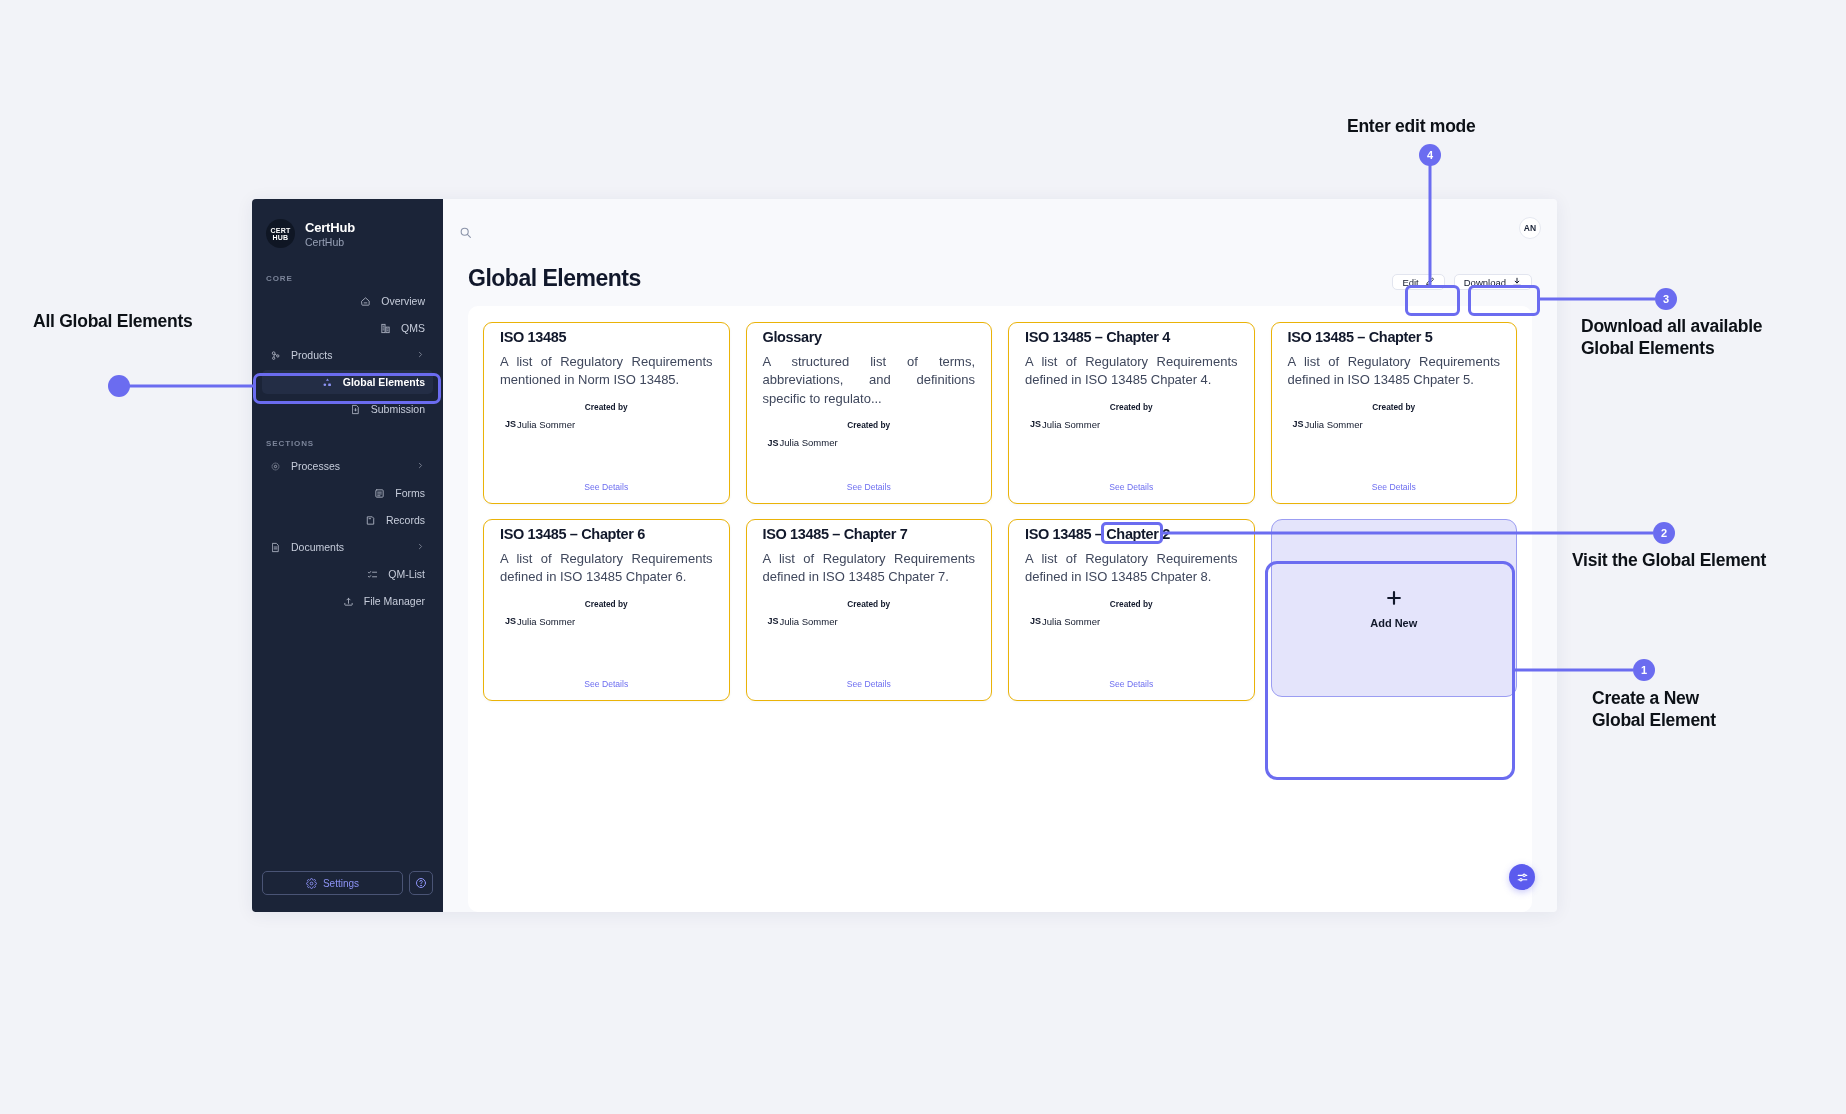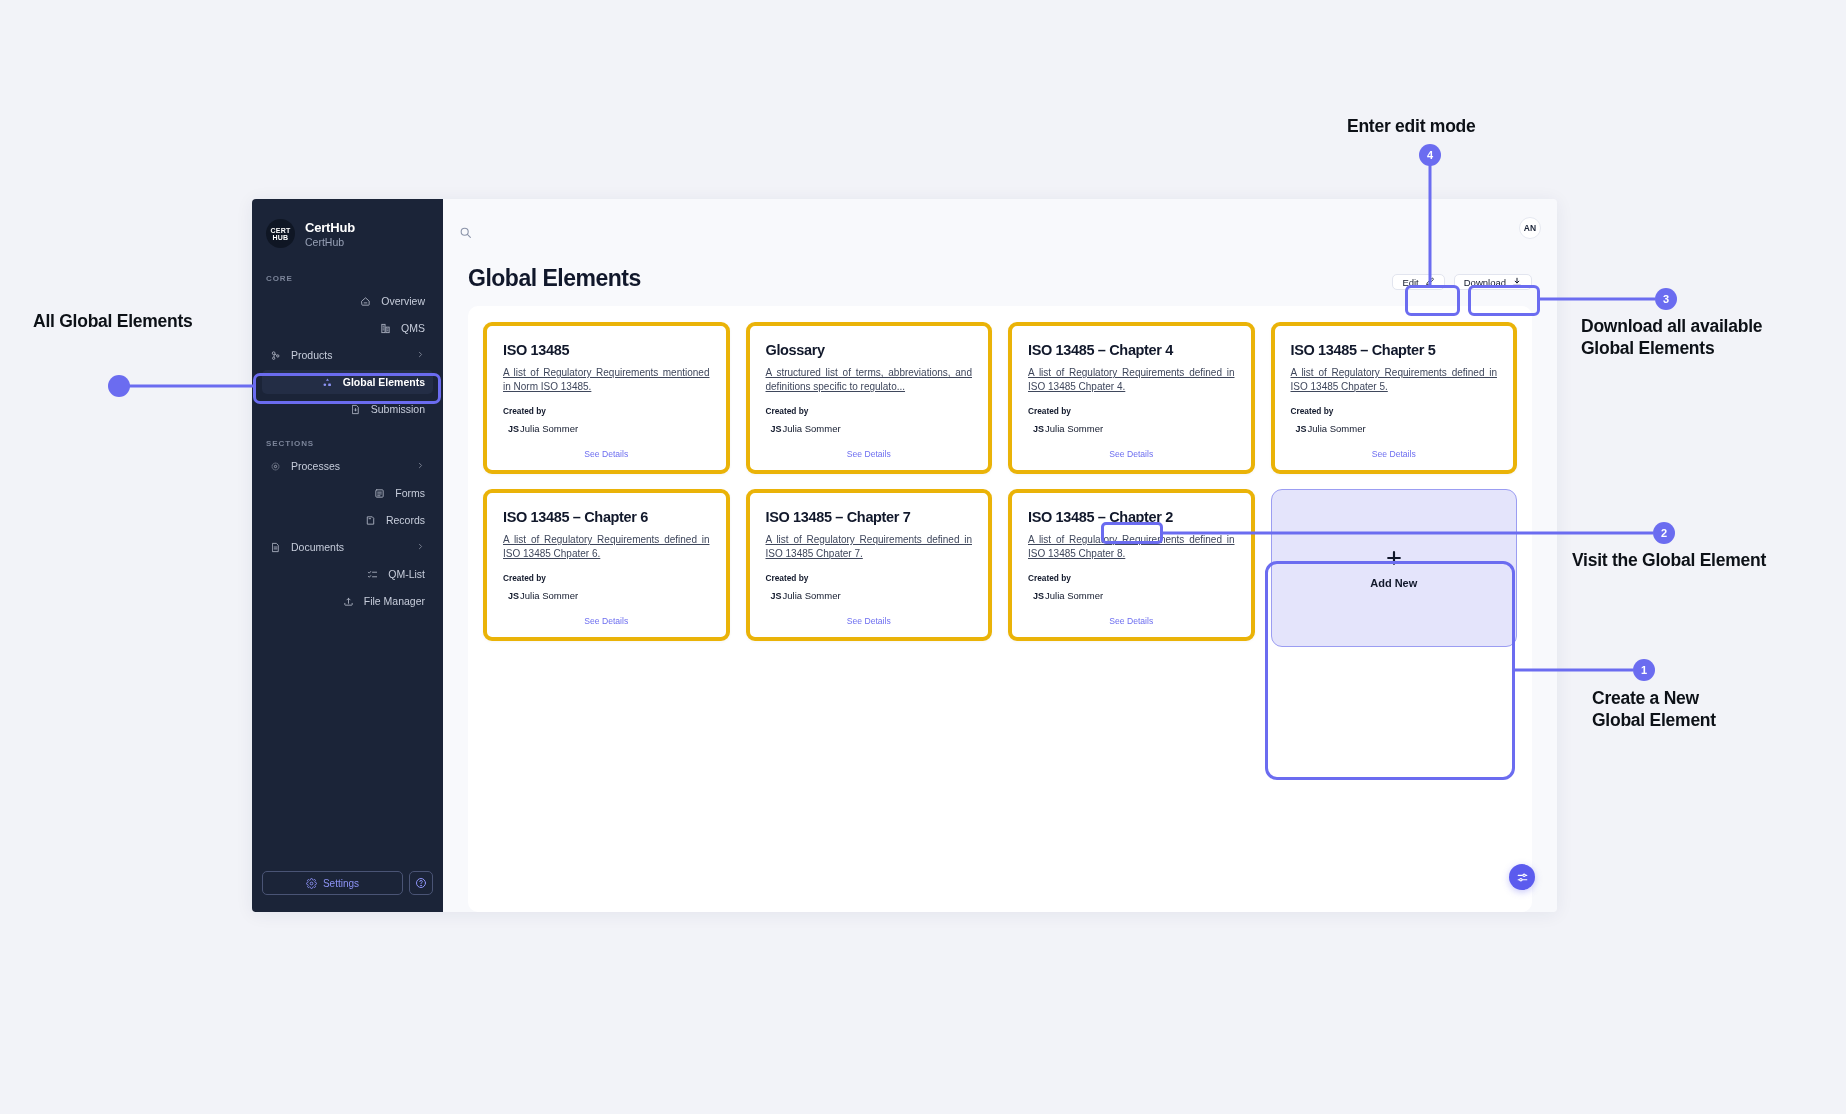--- a/index.html
+++ b/index.html
@@ -124,53 +124,52 @@
     padding: 16px 15px 20px 15px;
     flex: 1;
   }
   .grid {
     display: grid;
     grid-template-columns: repeat(4, 1fr);
     gap: 15px 16px;
   }
   .card {
     background: #ffffff;
-    border: 4px solid #eab308;
+    border: 1px solid #eab308;
     border-radius: 9px;
-    height: 152px;
-    padding: 16px 16px 11px 16px;
+    height: 182px;
+    padding: 6px 16px 11px 16px;
     display: flex; flex-direction: column;
     box-shadow: 0 1px 3px rgba(25,35,70,.045);
     cursor: pointer;
   }
   .card-title {
     font-size: 14.5px; font-weight: bold; color: #11182b;
     letter-spacing: -.35px; white-space: nowrap;
   }
   .card-desc {
     margin-top: 8px;
-    font-size: 10px; line-height: 1.42; color: #3f475c;
+    font-size: 13px; line-height: 1.42; color: #3f475c;
     text-align: justify;
-    text-decoration: underline;
-  }
-  .created-label { margin-top: 12px; font-size: 8.3px; font-weight: bold; color: #11182b; }
+  }
+  .created-label { margin-top: 12px; font-size: 8.3px; font-weight: bold; color: #11182b; text-align: center; }
   .author-row { margin-top: 7px; display: flex; align-items: center; gap: 1px; padding-left: 5px; }
   .author-initials { font-size: 9px; font-weight: bold; color: #11182b; }
   .author-name { font-size: 9.5px; color: #11182b; }
   .see-details {
     margin-top: auto; align-self: center;
     font-size: 8.6px; color: #6d6ef0; font-weight: 500;
     cursor: pointer;
   }
 
   .add-card {
     border: 1.5px solid #9b9df2;
     background: #e4e4fb;
     border-radius: 11px;
-    height: 158px;
+    height: 178px;
     display: flex; flex-direction: column;
     align-items: center; justify-content: center;
     cursor: pointer;
   }
   .add-plus { font-size: 23px; color: #11182b; line-height: 1; font-weight: 300; }
   .add-label { margin-top: 5px; font-size: 11px; font-weight: bold; color: #11182b; }
 
   .fab {
     position: absolute; right: 22px; bottom: 22px;
     width: 26px; height: 26px; border-radius: 50%;

